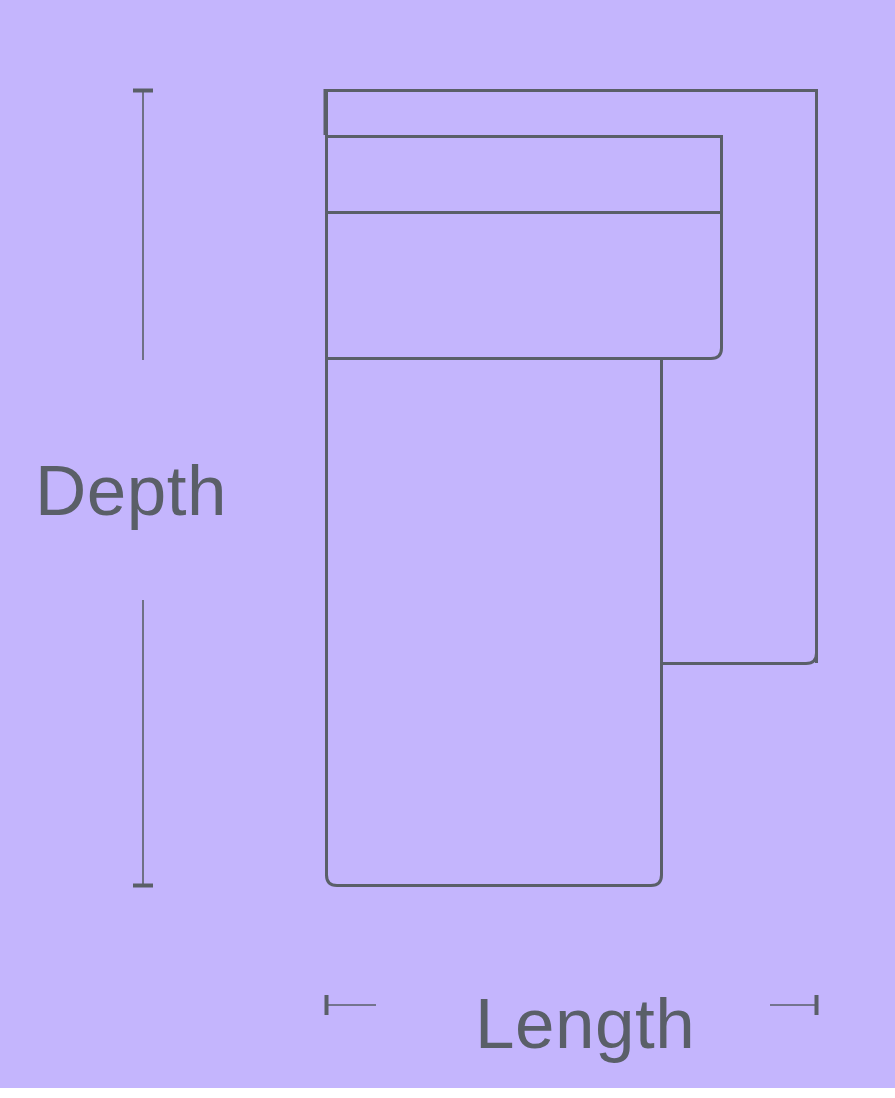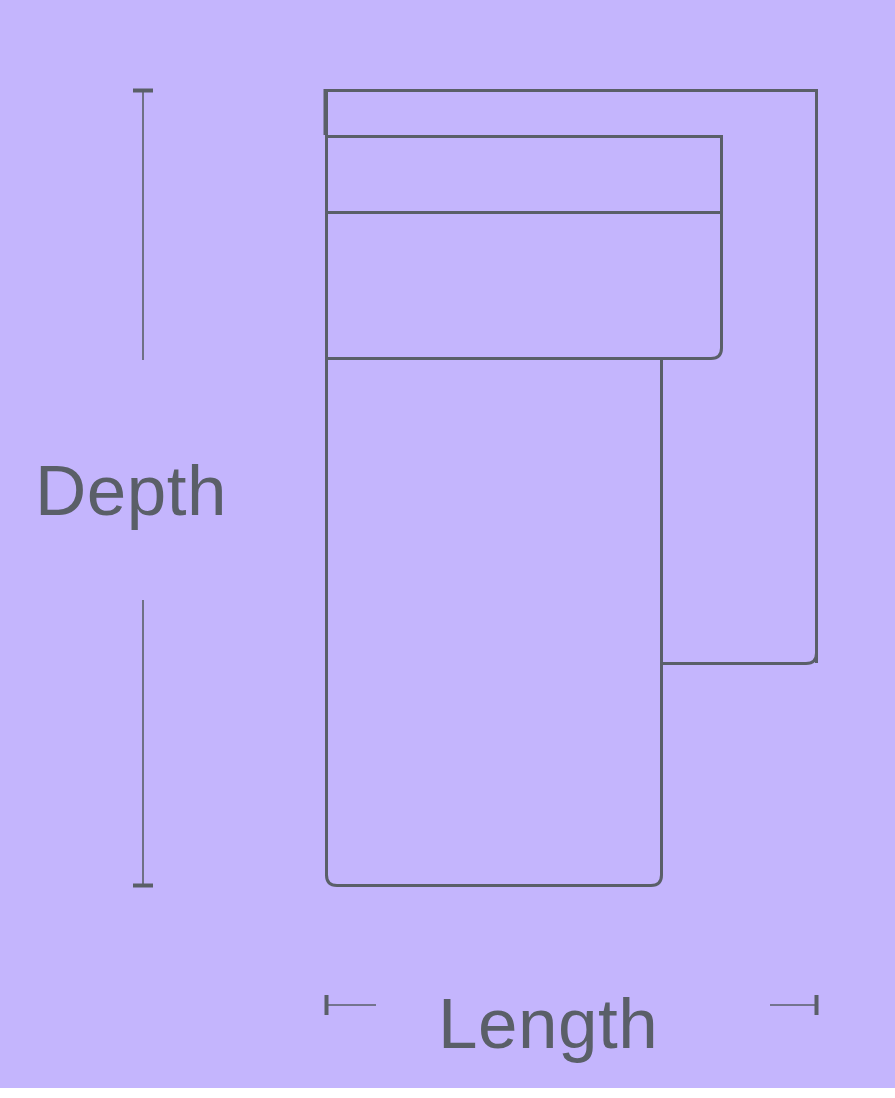--- a/index.html
+++ b/index.html
@@ -34,21 +34,21 @@
     white-space: nowrap;
     line-height: 1;
     -webkit-font-smoothing: antialiased;
   }
   #depth-label {
     left: 35px;
     top: 455px;
     font-size: 71px;
   }
   #length-label {
-    left: 438px;
+    left: 475px;
     top: 988px;
     font-size: 71px;
   }
 </style>
 </head>
 <body>
 
 <div id="stage">
 
   <svg id="diagram-svg" viewBox="0 0 895 1098" xmlns="http://www.w3.org/2000/svg">

